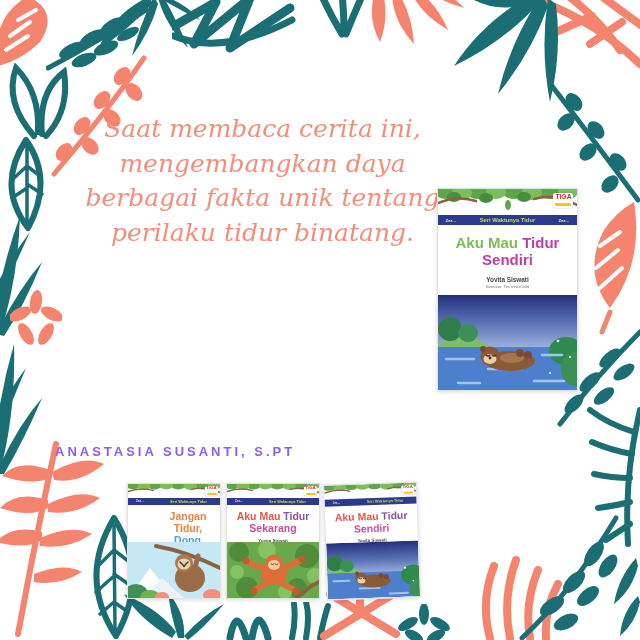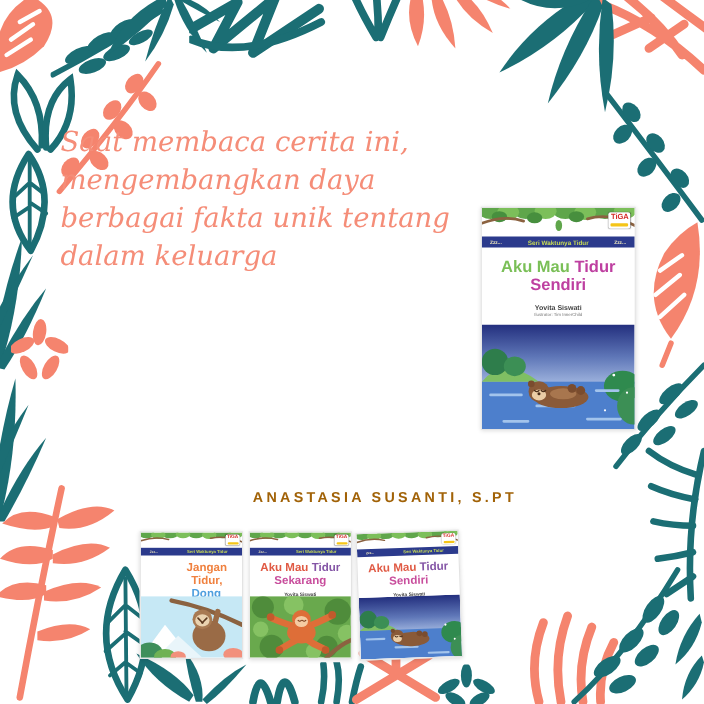--- a/index.html
+++ b/index.html
@@ -2,25 +2,25 @@
 <html><head>
 <meta charset="utf-8">
 <style>
   * { margin:0; padding:0; box-sizing:border-box; }
   html,body { background:#fff; }
   .canvas { position:relative; width:640px; height:640px; background:#ffffff; overflow:hidden;
             font-family:"Liberation Sans", sans-serif; }
   .decor { position:absolute; pointer-events:none; z-index:1; }
 
   
-  .quote { position:absolute; left:55px; top:112px; width:415px; text-align:left; z-index:2;
+  .quote { position:absolute; left:55px; top:112px; width:415px; text-align:center; z-index:2;
            font-family:"DejaVu Serif", serif; font-style:italic; font-size:25px; line-height:34.5px;
            color:#F58D78; }
-  .attribution { position:absolute; left:55px; top:444px; width:415px; text-align:right; z-index:2;
-           font-size:13px; font-weight:bold; letter-spacing:3px; color:#a16207; }
+  .attribution { position:absolute; left:55px; top:444px; width:415px; text-align:left; z-index:2;
+           font-size:13px; font-weight:bold; letter-spacing:3px; color:#8b5cf6; }
 
   
   .book { position:absolute; background:#fff; border:1px solid #E3E3E3; z-index:3; overflow:hidden;
           box-shadow:0 1px 4px rgba(0,0,0,.15); }
   .book.featured { left:437px; top:188px; width:141px; height:203px; }
   .book.small { top:483px; width:94px; height:116px; }
   #book1 { left:127px; }
   #book2 { left:226px; }
   #book3 { left:325px; transform:rotate(-2deg); }
 
@@ -250,21 +250,21 @@
       <path d="M36 2 Q36 30 58 54 Q56 24 42 2 Z"></path>
       <path d="M54 0 Q64 24 92 40 Q80 12 60 0 Z"></path>
       <path d="M70 0 Q86 12 108 18 Q92 0 72 0 Z"></path>
     </g>
   </svg>
 
   <div class="quote">
     <div>Saat membaca cerita ini,</div>
     <div>mengembangkan daya</div>
     <div>berbagai fakta unik tentang</div>
-    <div>dalam keluarga</div>
+    <div>perilaku tidur binatang.</div>
   </div>
   <div class="attribution">ANASTASIA SUSANTI, S.PT</div>
 
   <div class="book featured">
     <svg class="strip" width="139" height="26" viewBox="0 0 139 26">
       <g fill="#5FA64B">
         <ellipse cx="8" cy="3" rx="11" ry="7"></ellipse>
           <ellipse cx="40" cy="2" rx="12" ry="8"></ellipse>
         <ellipse cx="76" cy="3" rx="11" ry="7"></ellipse>
           <ellipse cx="112" cy="2" rx="12" ry="8"></ellipse>

